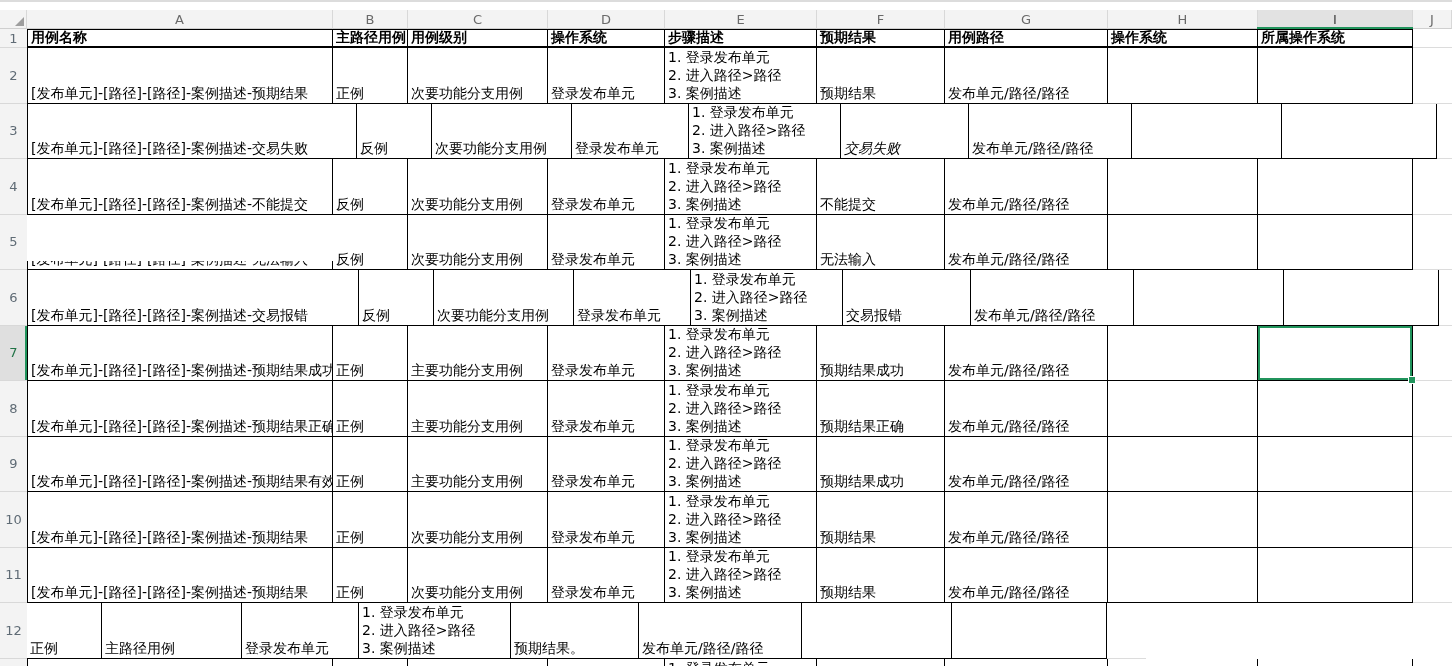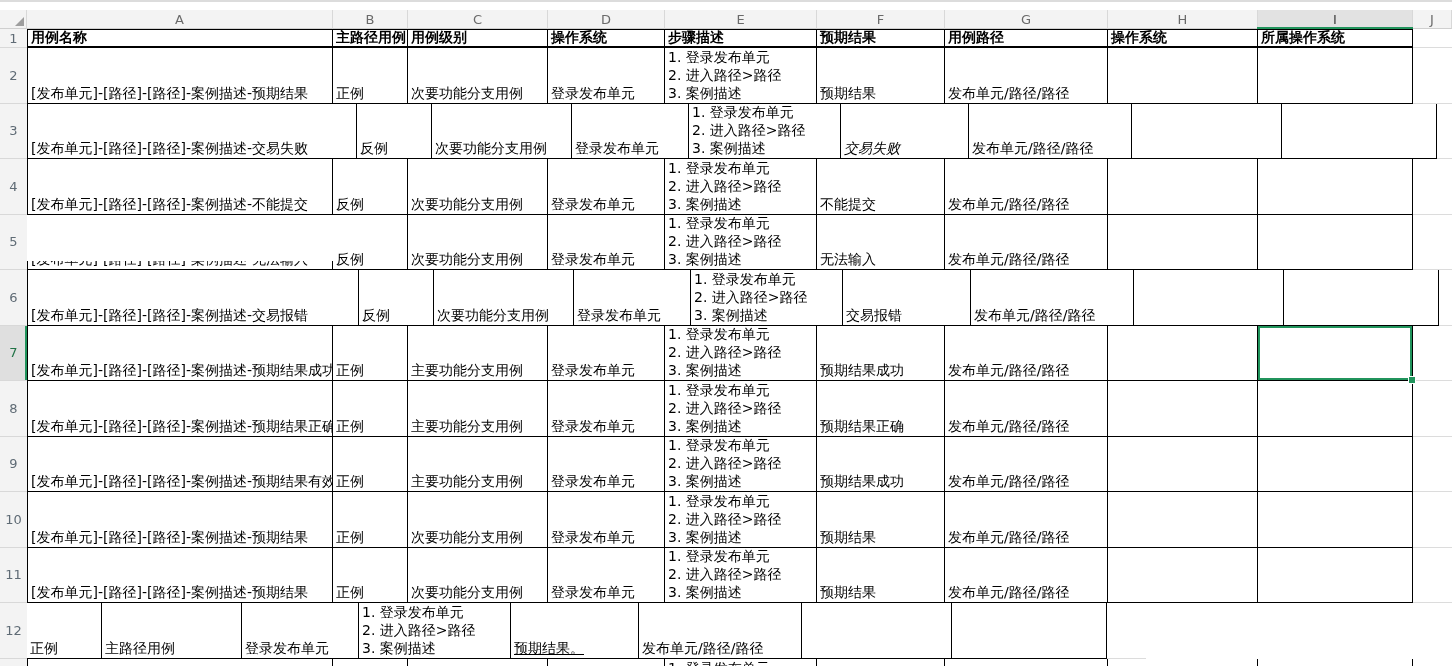--- a/index.html
+++ b/index.html
@@ -258,21 +258,21 @@
       <div class="frow" style="height: 55.5px;">
         <div class="gut" style="width: 27px;">12</div>
         <div class="cell" style="width: 75px;">正例</div>
         <div class="cell" style="width: 140px;">主路径用例</div>
         <div class="cell" style="width: 117px;">登录发布单元</div>
         <div class="cell" style="width: 152px;">
           <div class="step-line">1. 登录发布单元</div>
           <div class="step-line">2. 进入路径&gt;路径</div>
           <div class="step-line">3. 案例描述</div>
         </div>
-        <div class="cell" style="width: 128px; text-decoration: underline;">预期结果。</div>
+        <div class="cell" style="width: 128px;">预期结果。</div>
         <div class="cell" style="width: 163px;">发布单元/路径/路径</div>
         <div class="cell" style="width: 150px;"></div>
         <div class="cell" style="width: 155px;"></div>
         <div class="cell jcol" style="width: 39px;"></div>
       </div>
       <div class="frow" style="height: 55.5px;">
         <div class="gut" style="width: 27px;">13</div>
         <div class="cell first" style="width: 306px;"></div>
         <div class="cell" style="width: 75px;"></div>
         <div class="cell" style="width: 140px;"></div>

